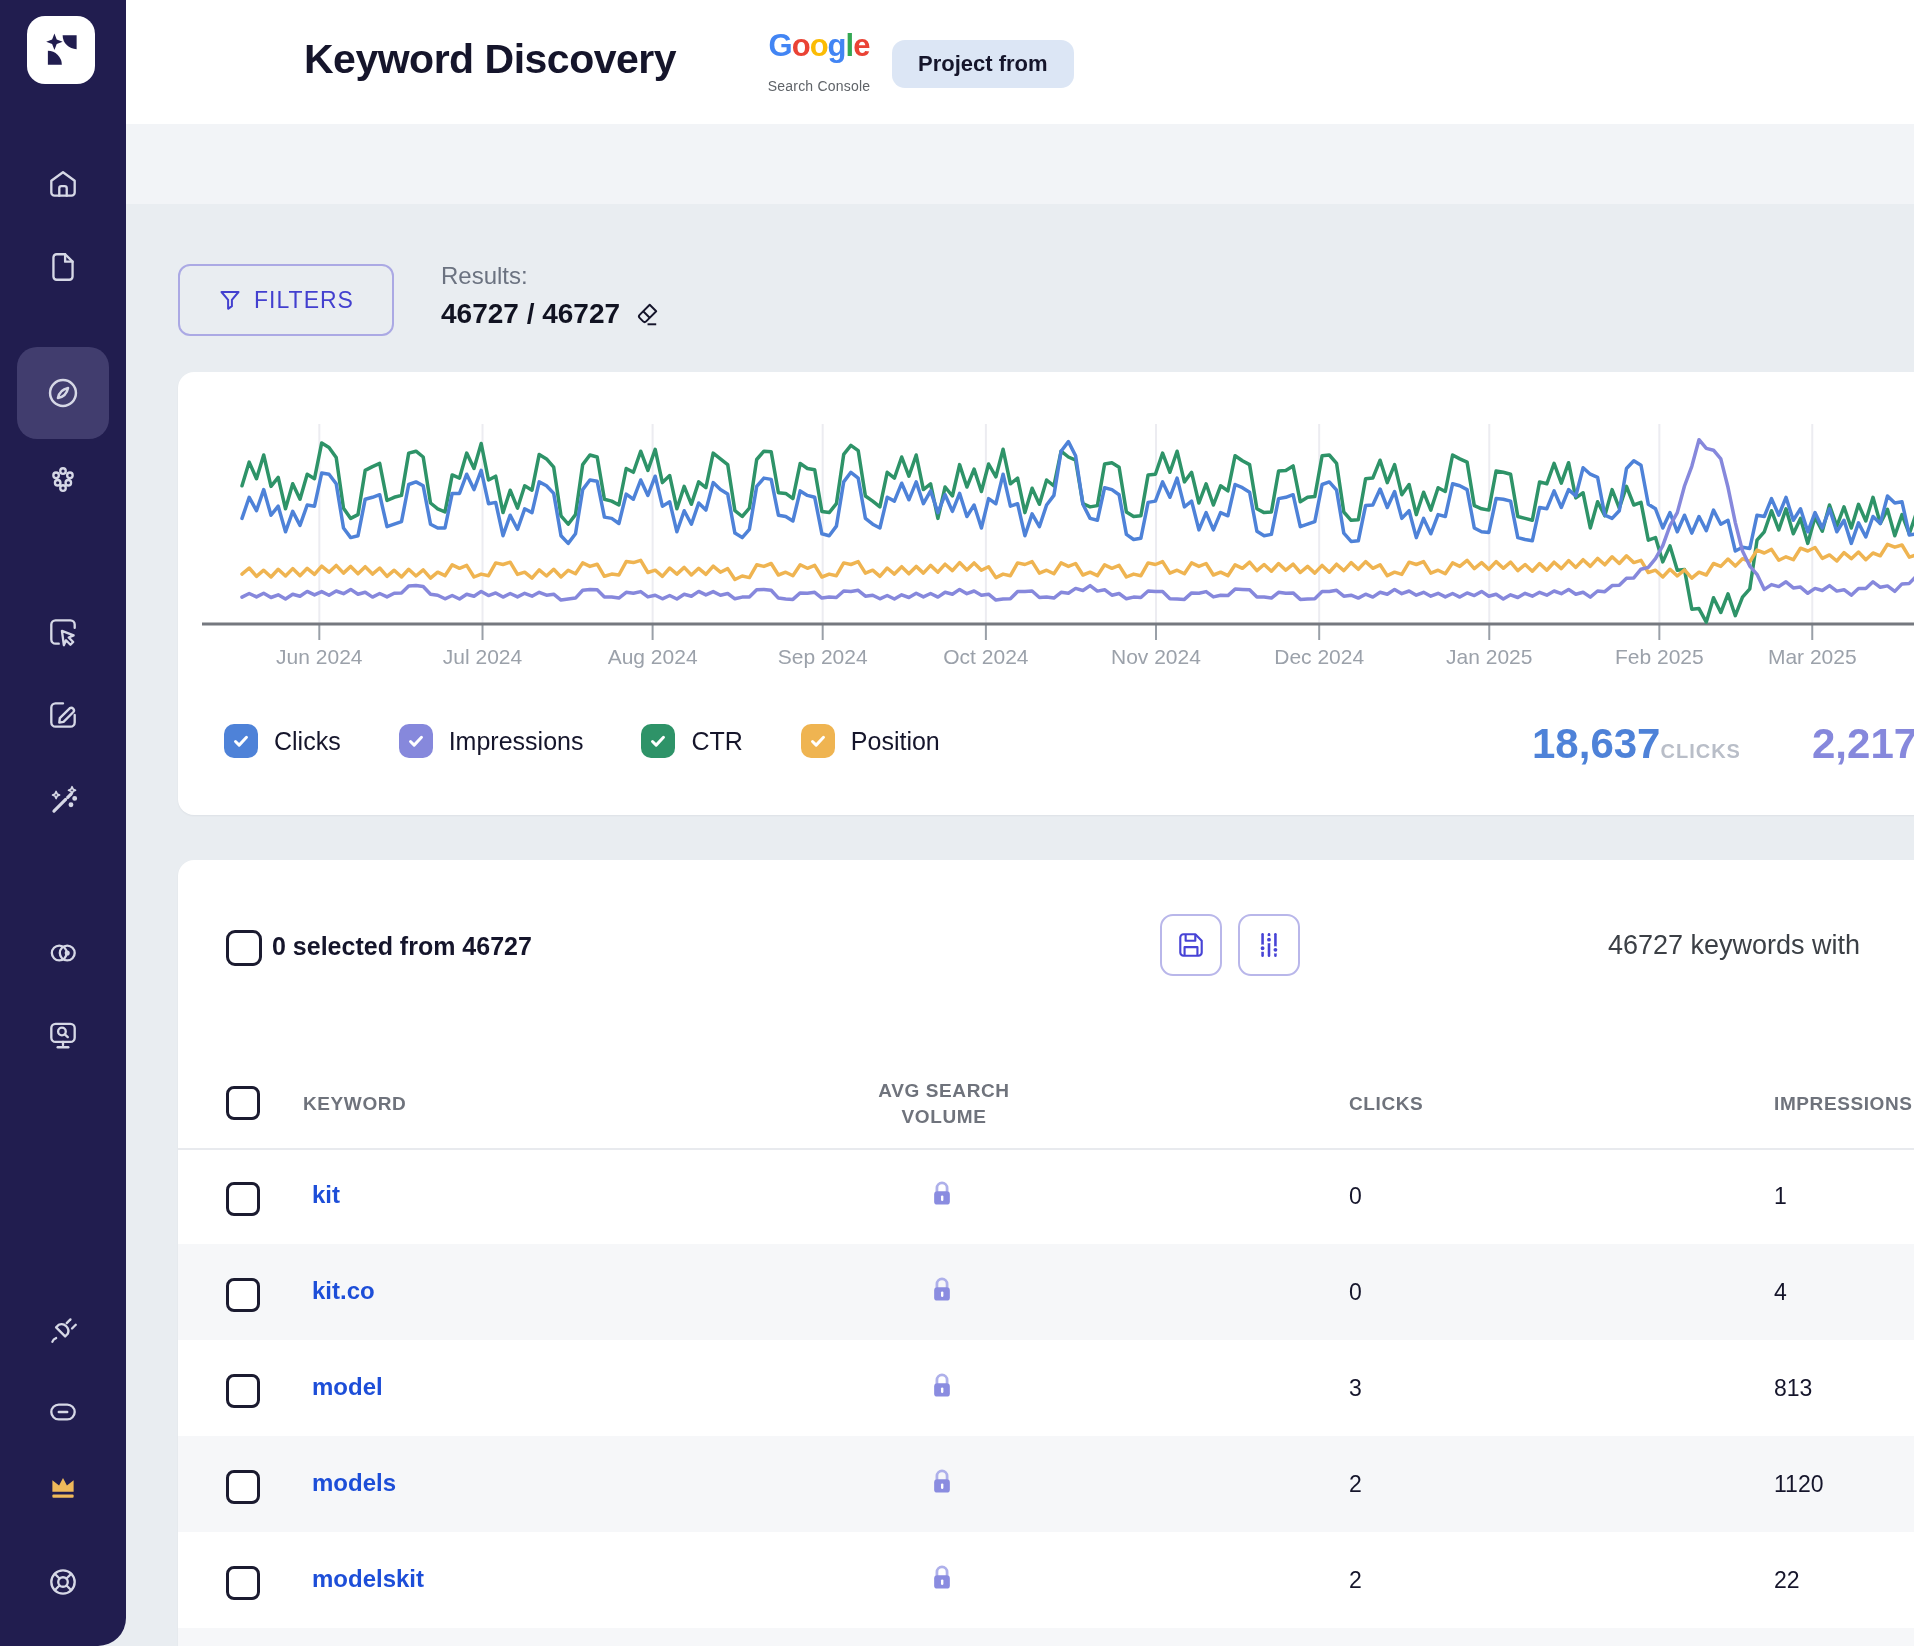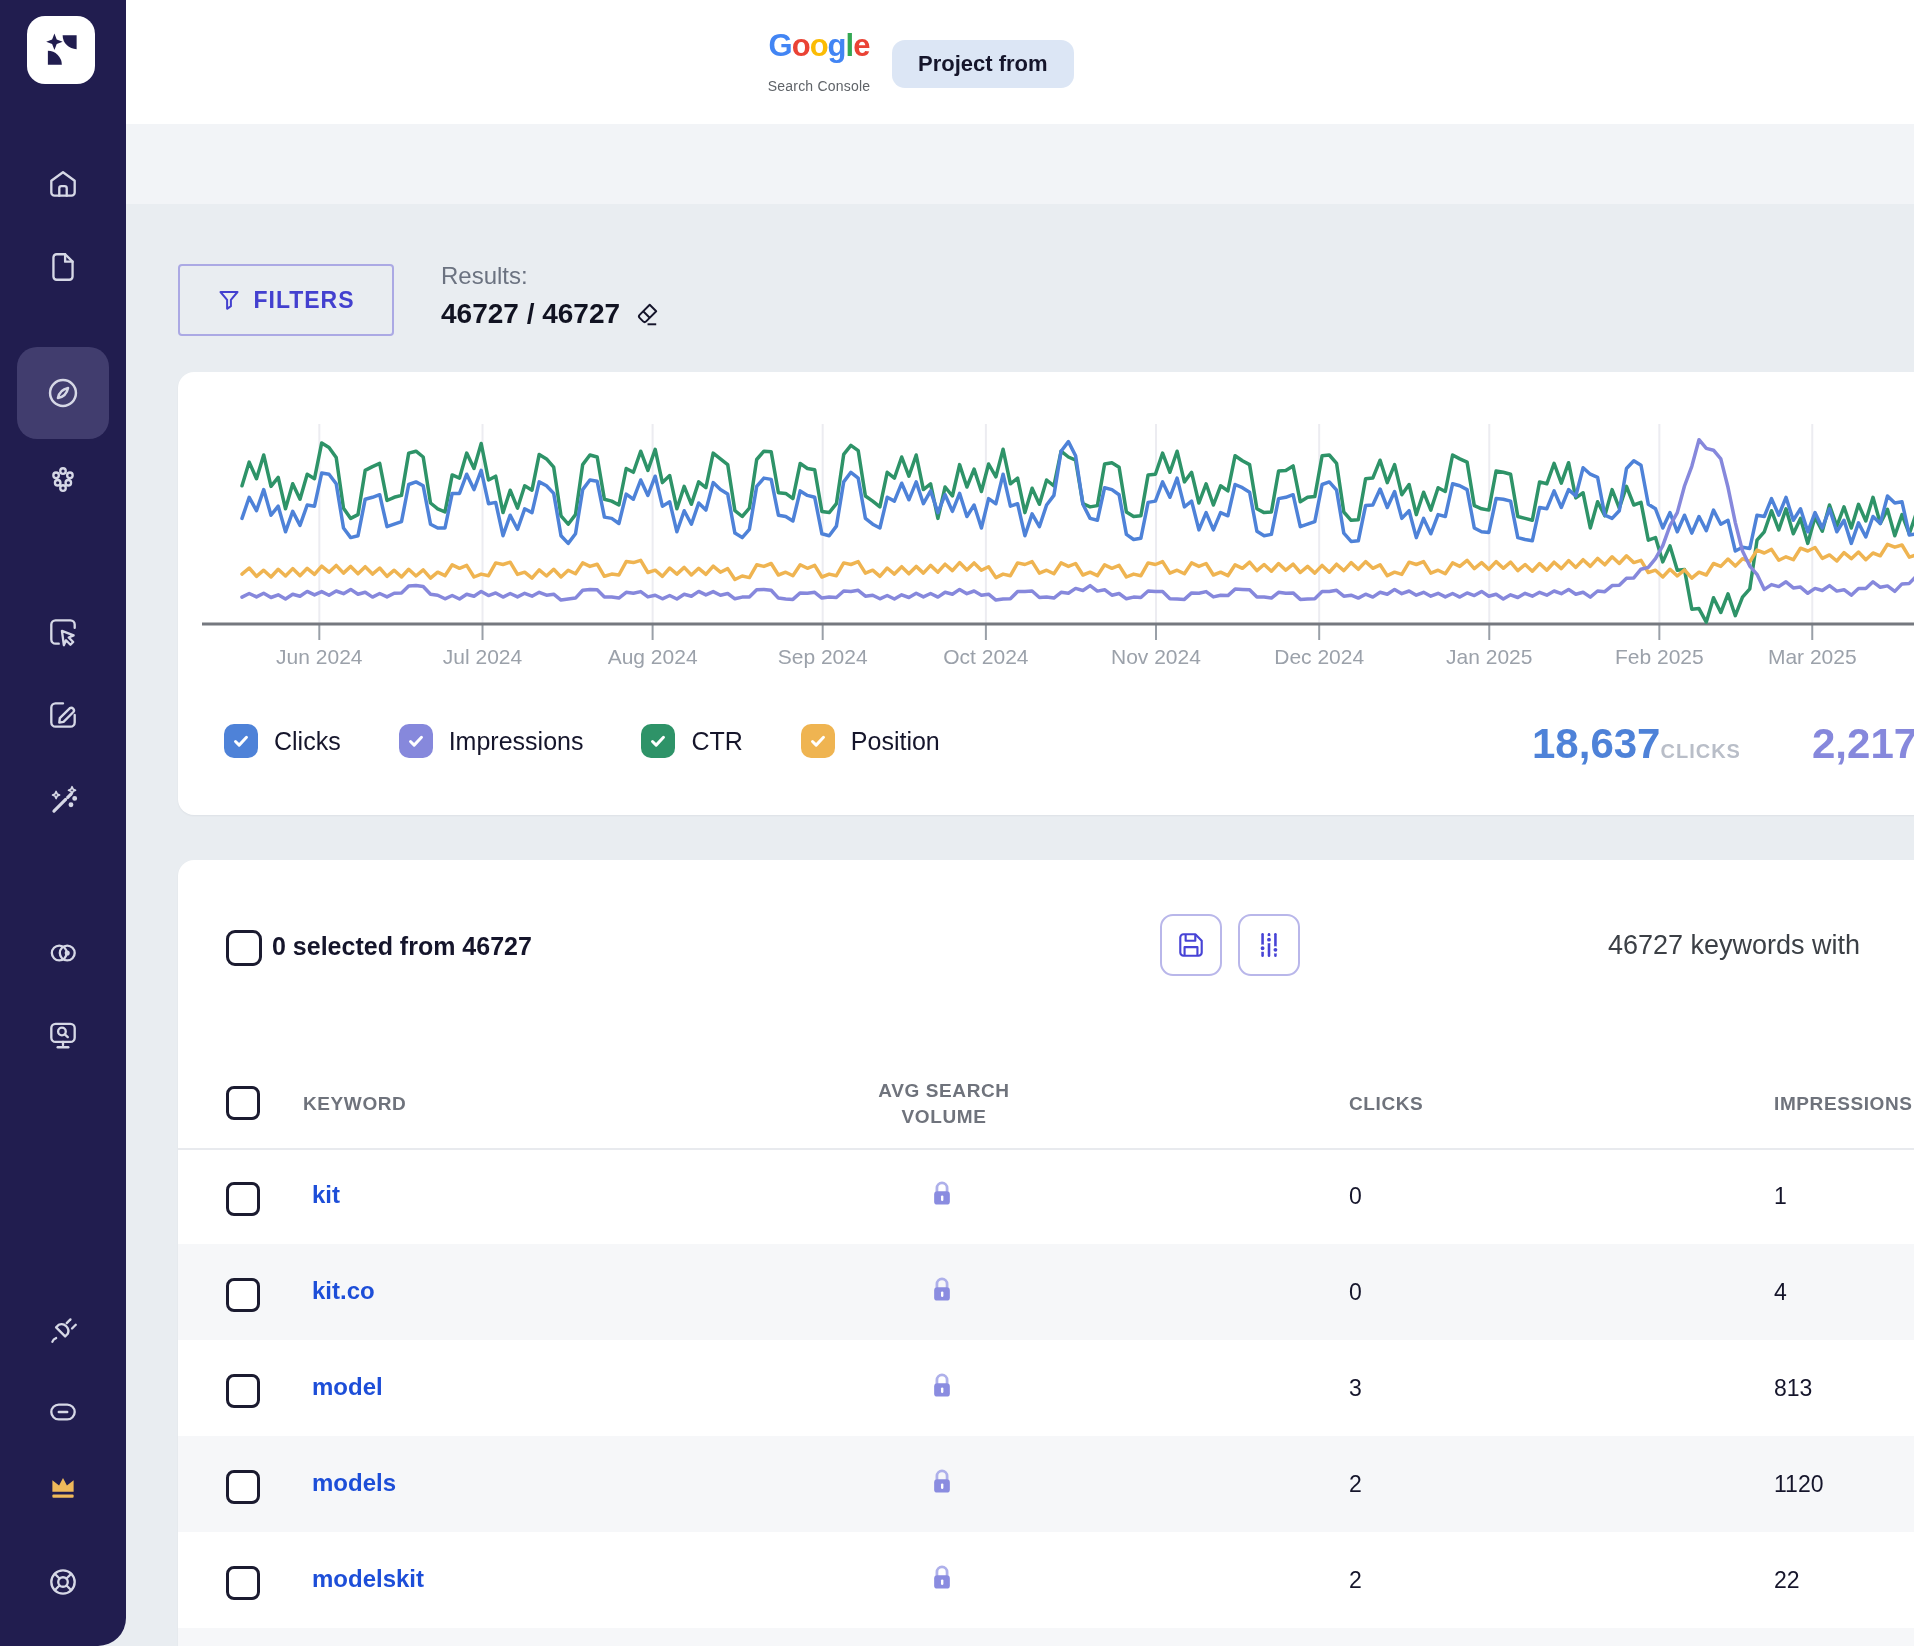--- a/index.html
+++ b/index.html
@@ -24,23 +24,23 @@
     letter-spacing:-0.5px;color:#15152b;}
   .google{position:absolute;left:638px;top:30px;width:110px;text-align:center;}
   .google .word{font-size:31px;font-weight:bold;letter-spacing:-1px;line-height:31px;}
   .google .sub{font-size:14px;color:#5f6368;margin-top:17px;letter-spacing:0.2px;}
   .pill-btn{position:absolute;left:766px;top:40px;height:48px;padding:0 26px;
     background:#dce6f5;border-radius:13px;display:flex;align-items:center;
     font-size:22px;font-weight:bold;color:#15152b;cursor:pointer;}
 
   
   .filters-btn{position:absolute;left:178px;top:264px;width:212px;height:68px;
-    border:2px solid #aba9e4;border-radius:4px;background:transparent;
+    border:2px solid #aba9e4;border-radius:12px;background:transparent;
     display:flex;align-items:center;justify-content:center;gap:12px;
-    color:#4340cf;font-size:23px;font-weight:bold;letter-spacing:1px;cursor:pointer;}
+    color:#4340cf;font-size:23px;font-weight:normal;letter-spacing:1px;cursor:pointer;}
   .results-label{position:absolute;left:441px;top:262px;font-size:24px;color:#6b7280;}
   .results-value{position:absolute;left:441px;top:298px;font-size:28px;font-weight:bold;color:#111322;
     display:flex;align-items:center;gap:14px;}
   .eraser{cursor:pointer;display:inline-flex;}
 
   
   .card{position:absolute;background:#fff;border-radius:16px;
     box-shadow:0 1px 2px rgba(16,24,40,.05);overflow:hidden;}
   .chart-card{left:178px;top:372px;width:1790px;height:443px;}
   .table-card{left:178px;top:860px;width:1790px;height:800px;}
@@ -205,20 +205,21 @@
           <circle cx="16" cy="16" r="4.5"></circle>
         <path d="M19.3 12.7 L23.8 8.2"></path>
           <path d="M12.7 12.7 L8.2 8.2"></path>
         <path d="M19.3 19.3 L23.8 23.8"></path>
           <path d="M12.7 19.3 L8.2 23.8"></path>
       </svg>
     </div>
   </div>
 
   <div class="header">
+    <div class="page-title">Keyword Discovery</div>
     <div class="google">
       <div class="word"><span style="color: rgb(66, 133, 244);">G</span><span style="color: rgb(234, 67, 53);">o</span><span style="color: rgb(251, 188, 5);">o</span><span style="color: rgb(66, 133, 244);">g</span><span style="color: rgb(52, 168, 83);">l</span><span style="color: rgb(234, 67, 53);">e</span></div>
       <div class="sub">Search Console</div>
     </div>
     <div class="pill-btn">Project from</div>
   </div>
   <div class="strip"></div>
 
   <div class="filters-btn">
     <svg width="24" height="24" viewBox="0 0 24 24" style="stroke:#4340cf;fill:none;stroke-width:2;stroke-linejoin:round">

